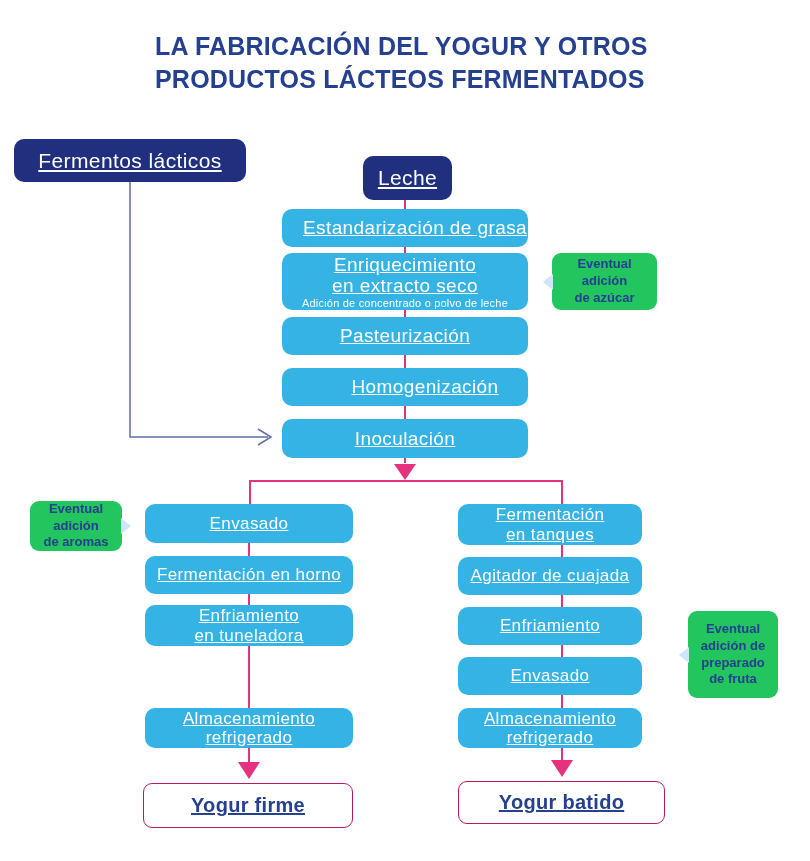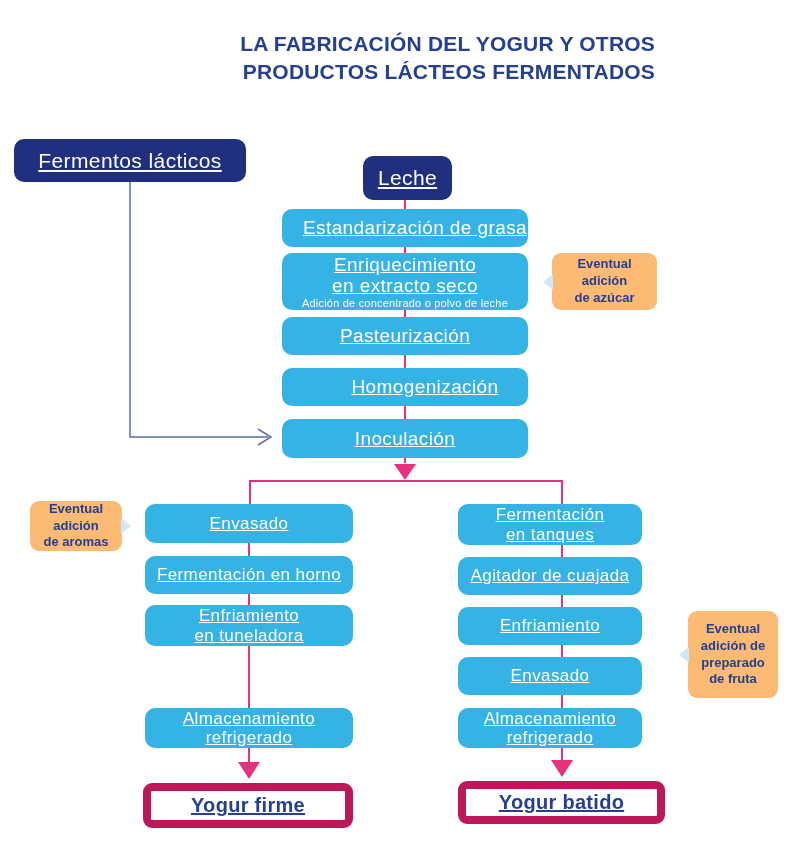--- a/index.html
+++ b/index.html
@@ -15,22 +15,22 @@
     overflow:hidden;
   }
   .connectors {
     position:absolute; left:0; top:0;
     width:810px; height:861px;
     z-index:1;
   }
   .title {
     position:absolute;
     left:155px; top:30px; width:500px;
-    text-align:right;
-    font-size:21px; font-weight:700;
+    text-align:left;
+    font-size:25px; font-weight:700;
     line-height:1.32;
     color:#24408F;
     letter-spacing:0.2px;
     z-index:2;
   }
   .node {
     position:absolute;
     display:flex; flex-direction:column;
     align-items:center; justify-content:center;
     text-align:center;
@@ -64,33 +64,33 @@
 
   .rcol { left:458px; width:184px; font-size:17px; }
   #r-ferm-tanques   { top:504px; height:41px; }
   #r-agitador       { top:557px; height:38px; }
   #r-enfriamiento   { top:607px; height:38px; }
   #r-envasado       { top:657px; height:38px; }
   #r-almacenamiento { top:708px; height:40px; }
 
   .result {
     background:#ffffff;
-    border:8px solid #be185d;
+    border:1px solid #be185d;
     color:#24408F;
     font-weight:700;
     font-size:20px;
     letter-spacing:0.3px;
     border-radius:9px;
   }
   #yogur-firme  { left:143px; top:783px; width:210px; height:45px; }
   #yogur-batido { left:458px; top:781px; width:207px; height:43px; }
 
   .note {
     position:absolute;
-    background:#fdba74;
+    background:#22c55e;
     border-radius:9px;
     color:#24408F;
     font-size:13px;
     font-weight:600;
     display:flex; flex-direction:column;
     align-items:center; justify-content:center;
     text-align:center;
     line-height:1.3;
     z-index:2;
   }

